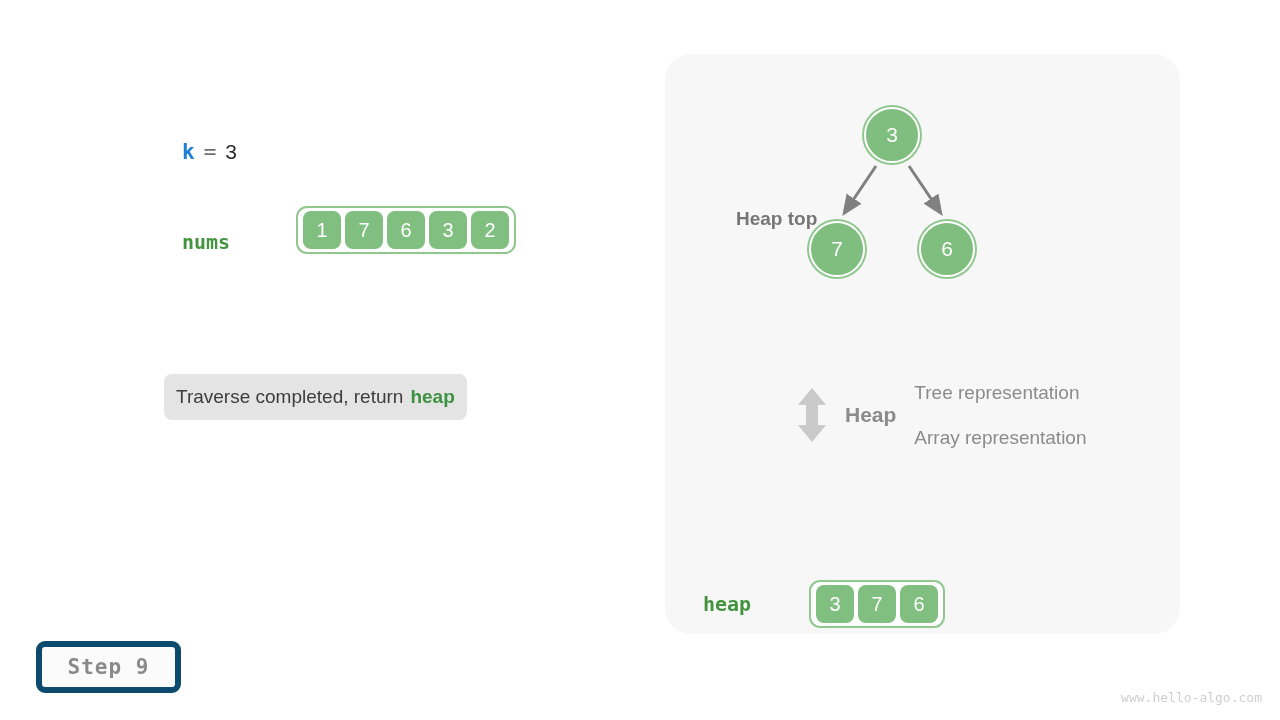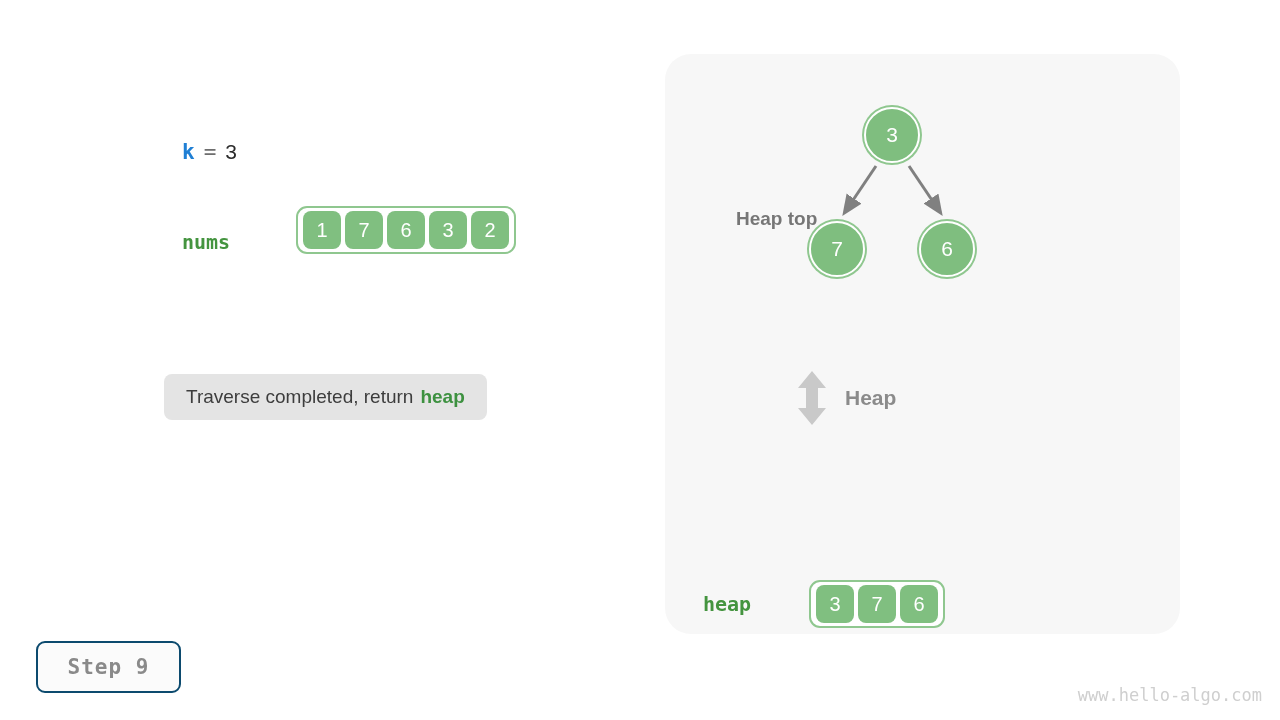--- a/index.html
+++ b/index.html
@@ -90,61 +90,61 @@
     margin-left: 66px;
   }
 
   
   #message-box {
     position: absolute;
     left: 164px;
     top: 374px;
     background: #e4e4e4;
     border-radius: 8px;
-    padding: 12px 22px;
+    padding: 12px 12px;
     font-size: 19px;
     color: #3d3d3d;
     display: flex;
     align-items: center;
     white-space: nowrap;
   }
   #message-box .hl {
     color: #3d9140;
     font-weight: bold;
     margin-left: 7px;
   }
 
   
   #step-badge {
     position: absolute;
     left: 36px;
     top: 641px;
     width: 145px;
     height: 52px;
-    border: 2px solid #0c4a6e;
+    border: 6px solid #0c4a6e;
     border-radius: 9px;
     background: #fbfbfb;
     display: flex;
     align-items: center;
     justify-content: center;
     font-family: "DejaVu Sans Mono", "Liberation Mono", monospace;
     font-size: 21px;
     font-weight: bold;
     color: #8a8a8a;
     letter-spacing: 1px;
     box-sizing: border-box;
   }
 
   
   #watermark {
     position: absolute;
     right: 18px;
     bottom: 15px;
     font-family: "DejaVu Sans Mono", "Liberation Mono", monospace;
-    font-size: 17px;
+    font-size: 13px;
     color: #cfcfcf;
   }
 
   
   #heap-panel {
     position: absolute;
     left: 665px;
     top: 54px;
     width: 515px;
     height: 580px;
@@ -294,20 +294,24 @@
   </div>
   <div class="tree-node" id="node-right">
     <span>6</span>
   </div>
 
   <div id="legend">
     <svg id="updown-arrow-icon" viewBox="0 0 34 56">
       <polygon points="17,1 31,18 23,18 23,38 31,38 17,55 3,38 11,38 11,18 3,18" fill="#c9c9c9"></polygon>
     </svg>
     <div id="legend-heap-label">Heap</div>
+    <div id="legend-texts">
+      <div>Tree representation</div>
+      <div>Array representation</div>
+    </div>
   </div>
 
   <div id="heap-row">
     <span class="array-label">heap</span>
     <div id="heap-array" class="array-box">
         <div class="array-cell">
           <span>3</span>
         </div>
         <div class="array-cell">
           <span>7</span>

